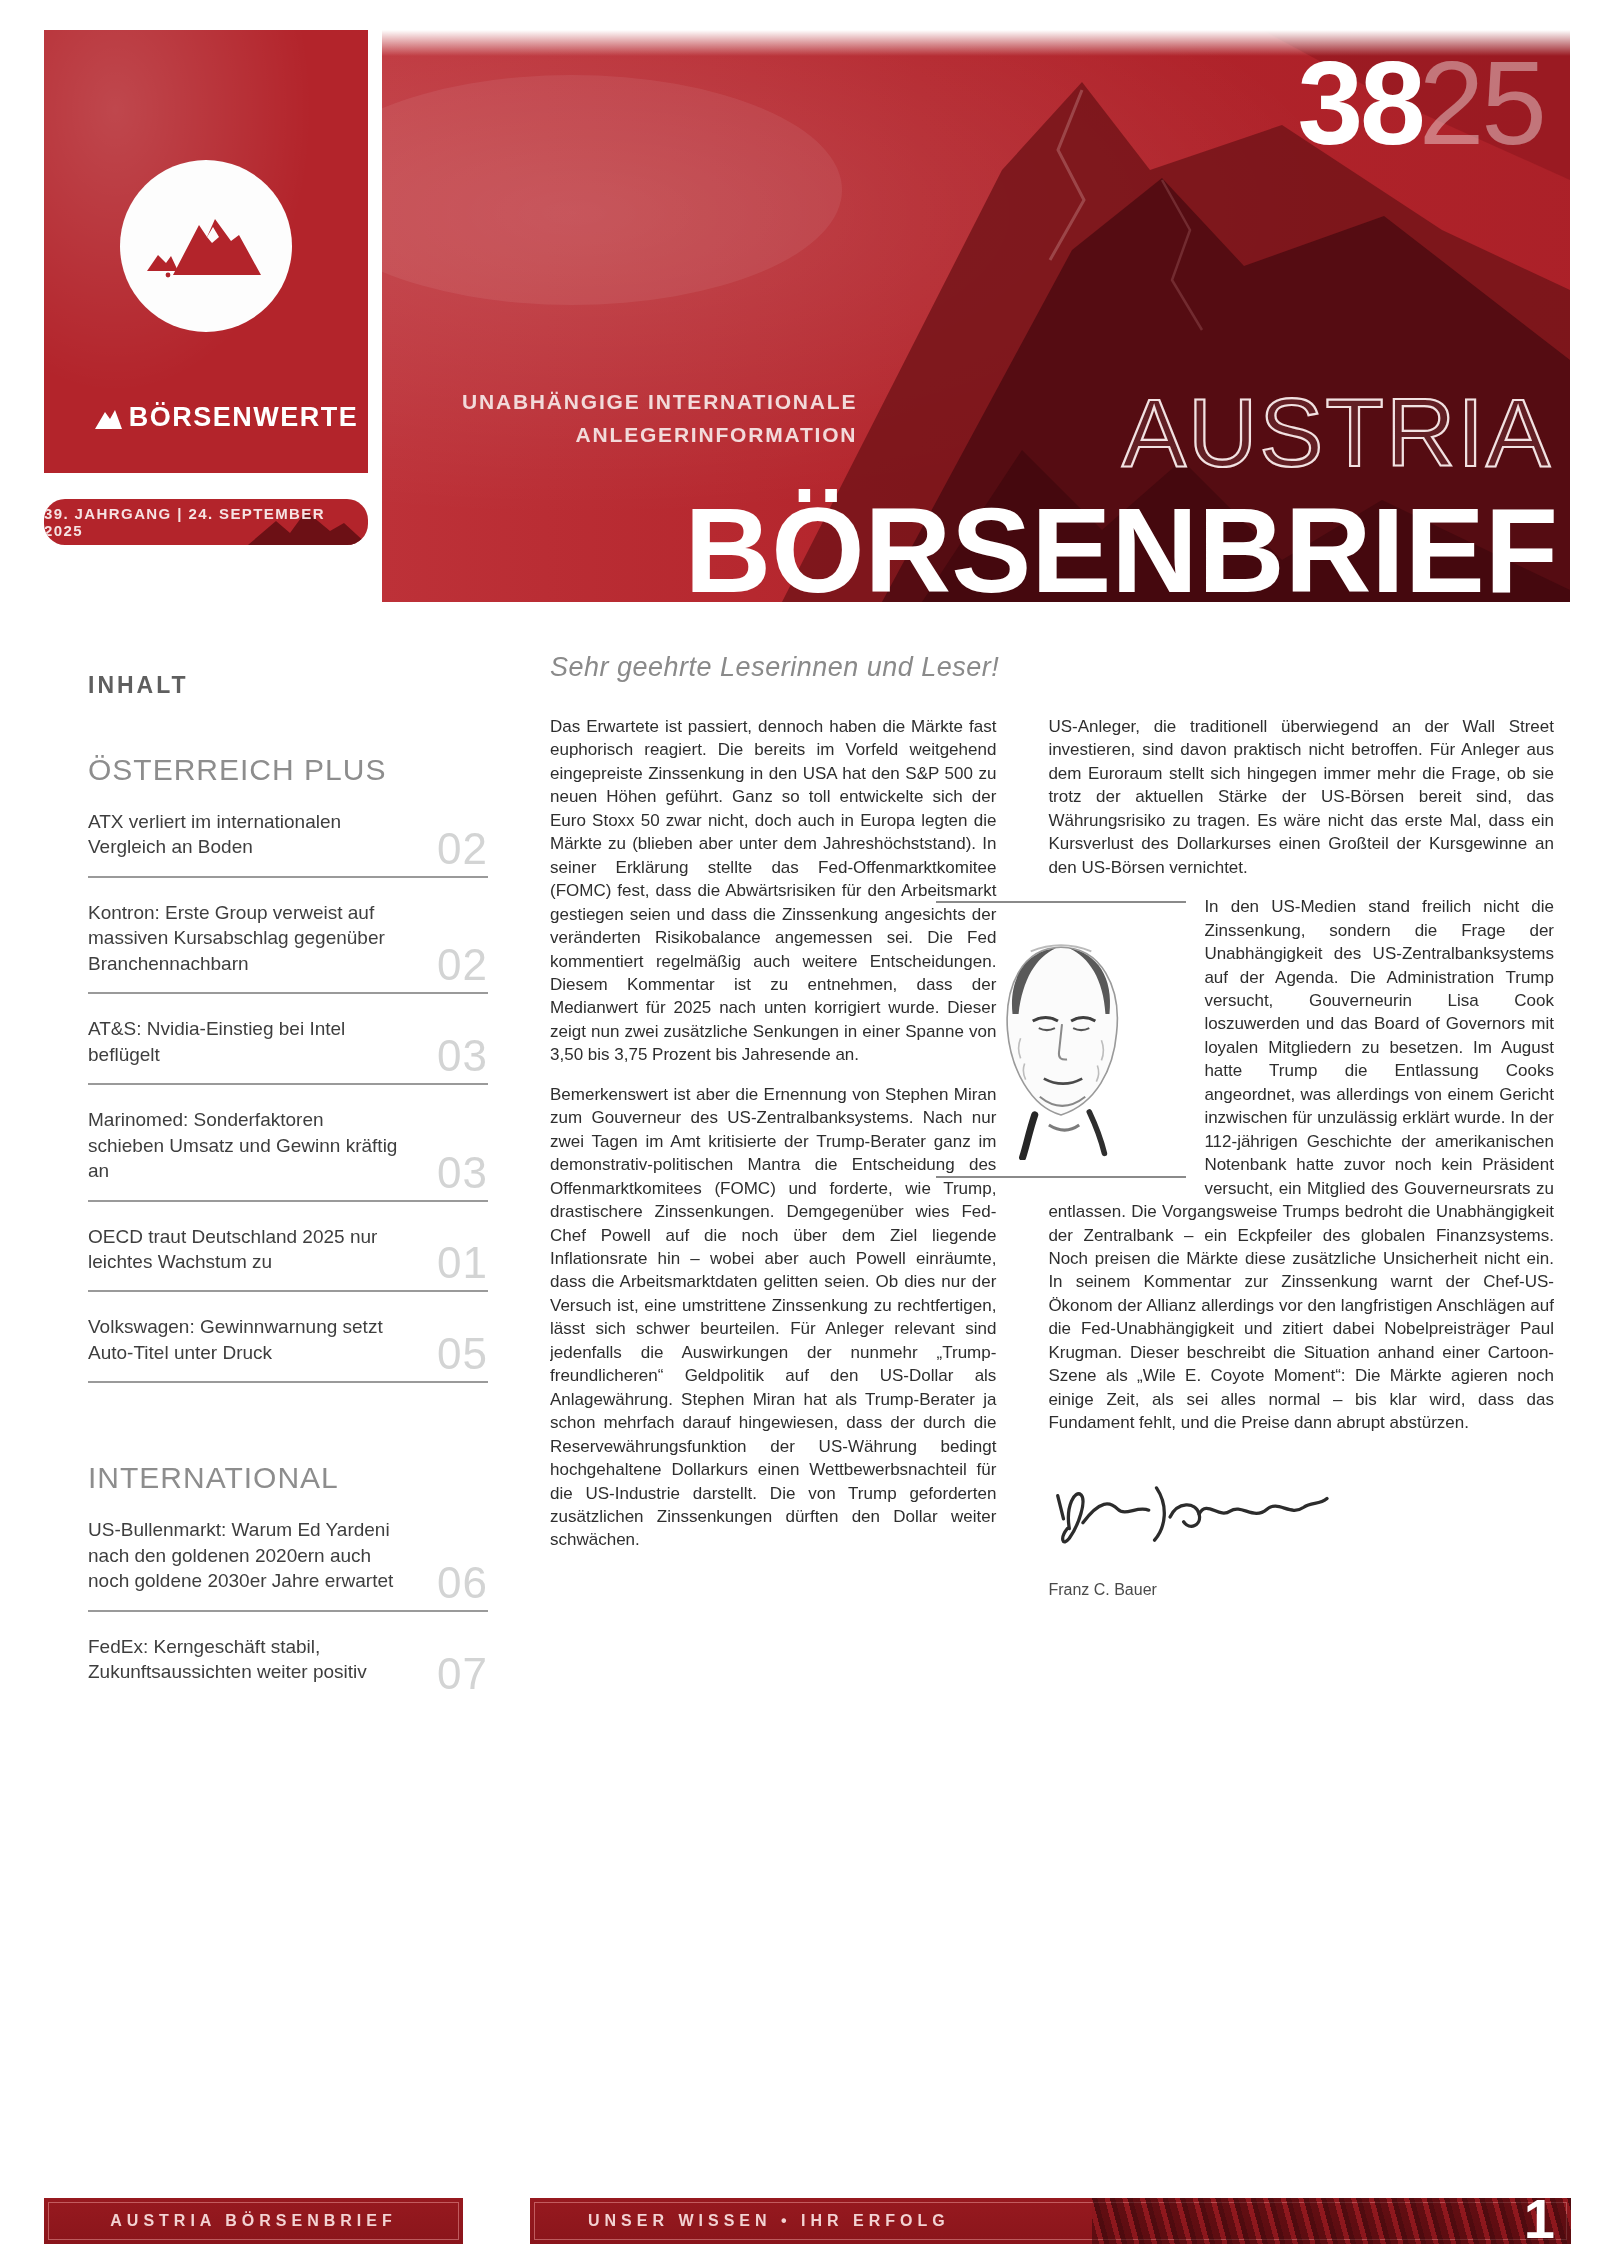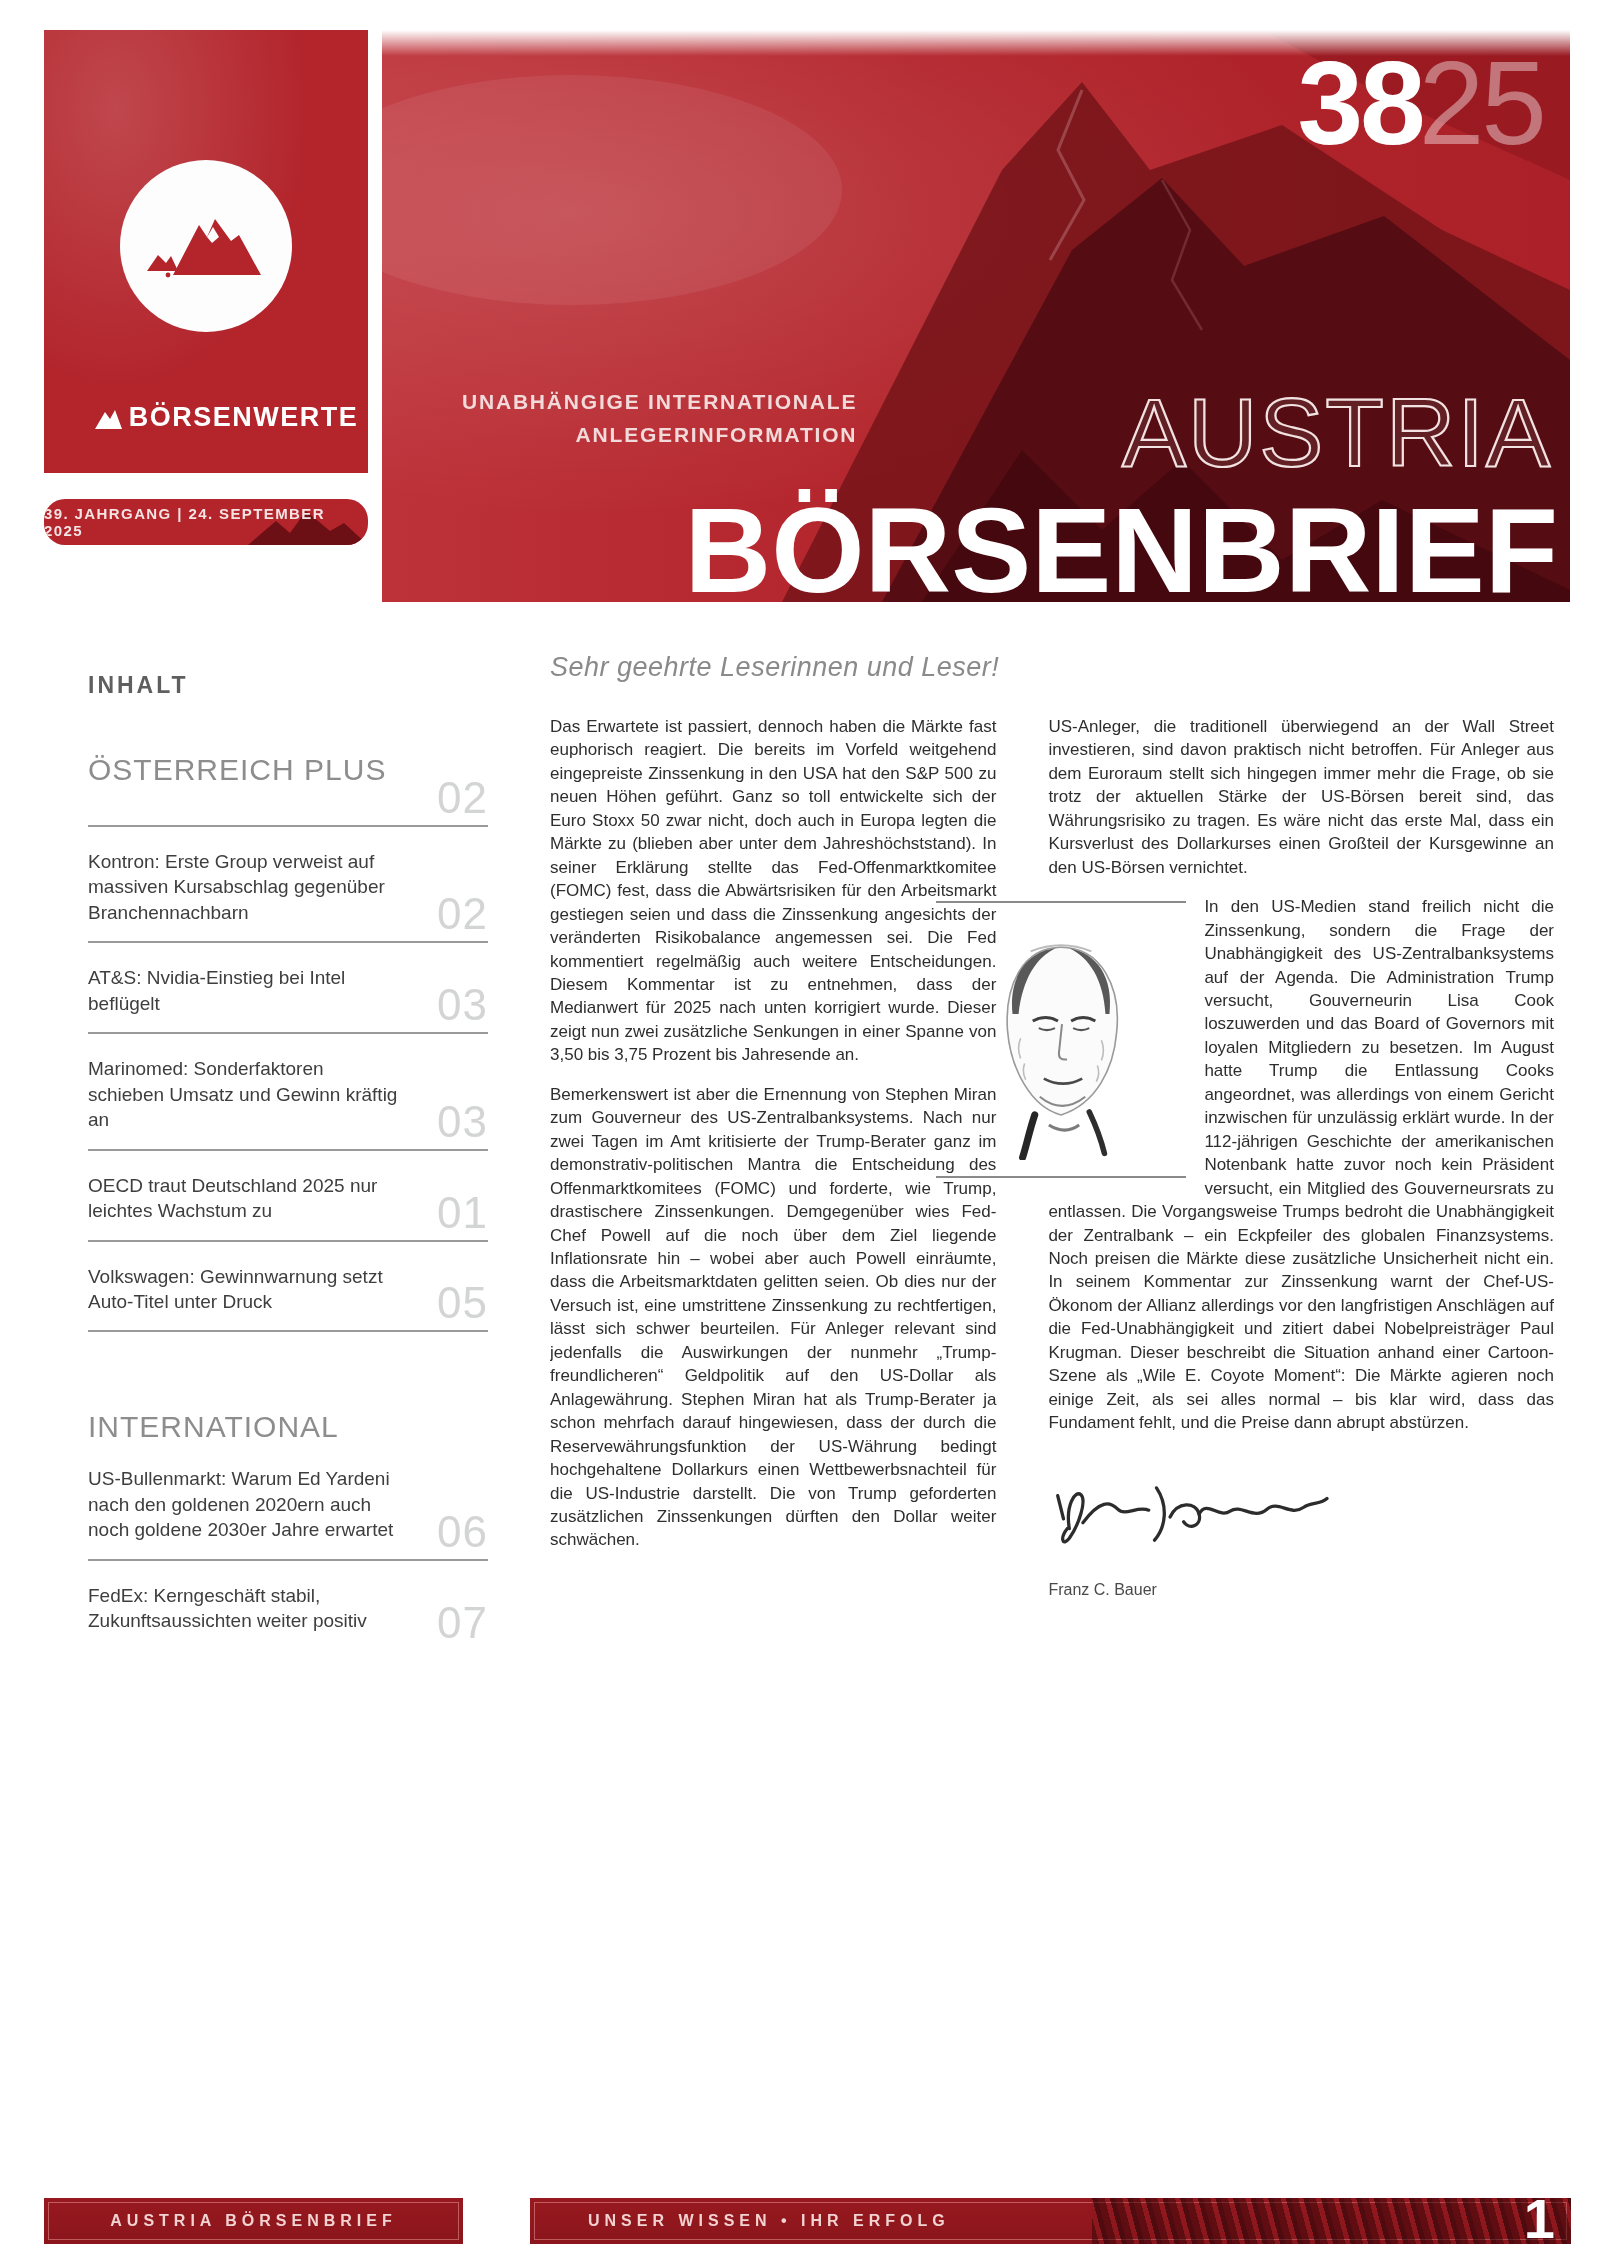--- a/index.html
+++ b/index.html
@@ -125,20 +125,21 @@
     </svg>
     <div class="brief">BÖRSENBRIEF</div>
   </div>
 
   <nav class="toc">
     <div class="toc-heading">INHALT</div>
 
     <div class="toc-section-label">ÖSTERREICH PLUS</div>
 
     <div class="toc-item">
+      <div class="toc-item-title">ATX verliert im internationalen Vergleich an Boden</div>
       <div class="toc-page">02</div>
     </div>
     <div class="toc-item">
       <div class="toc-item-title">Kontron: Erste Group verweist auf massiven Kursabschlag gegenüber Branchennachbarn</div>
       <div class="toc-page">02</div>
     </div>
     <div class="toc-item">
       <div class="toc-item-title">AT&amp;S: Nvidia-Einstieg bei Intel beflügelt</div>
       <div class="toc-page">03</div>
     </div>

